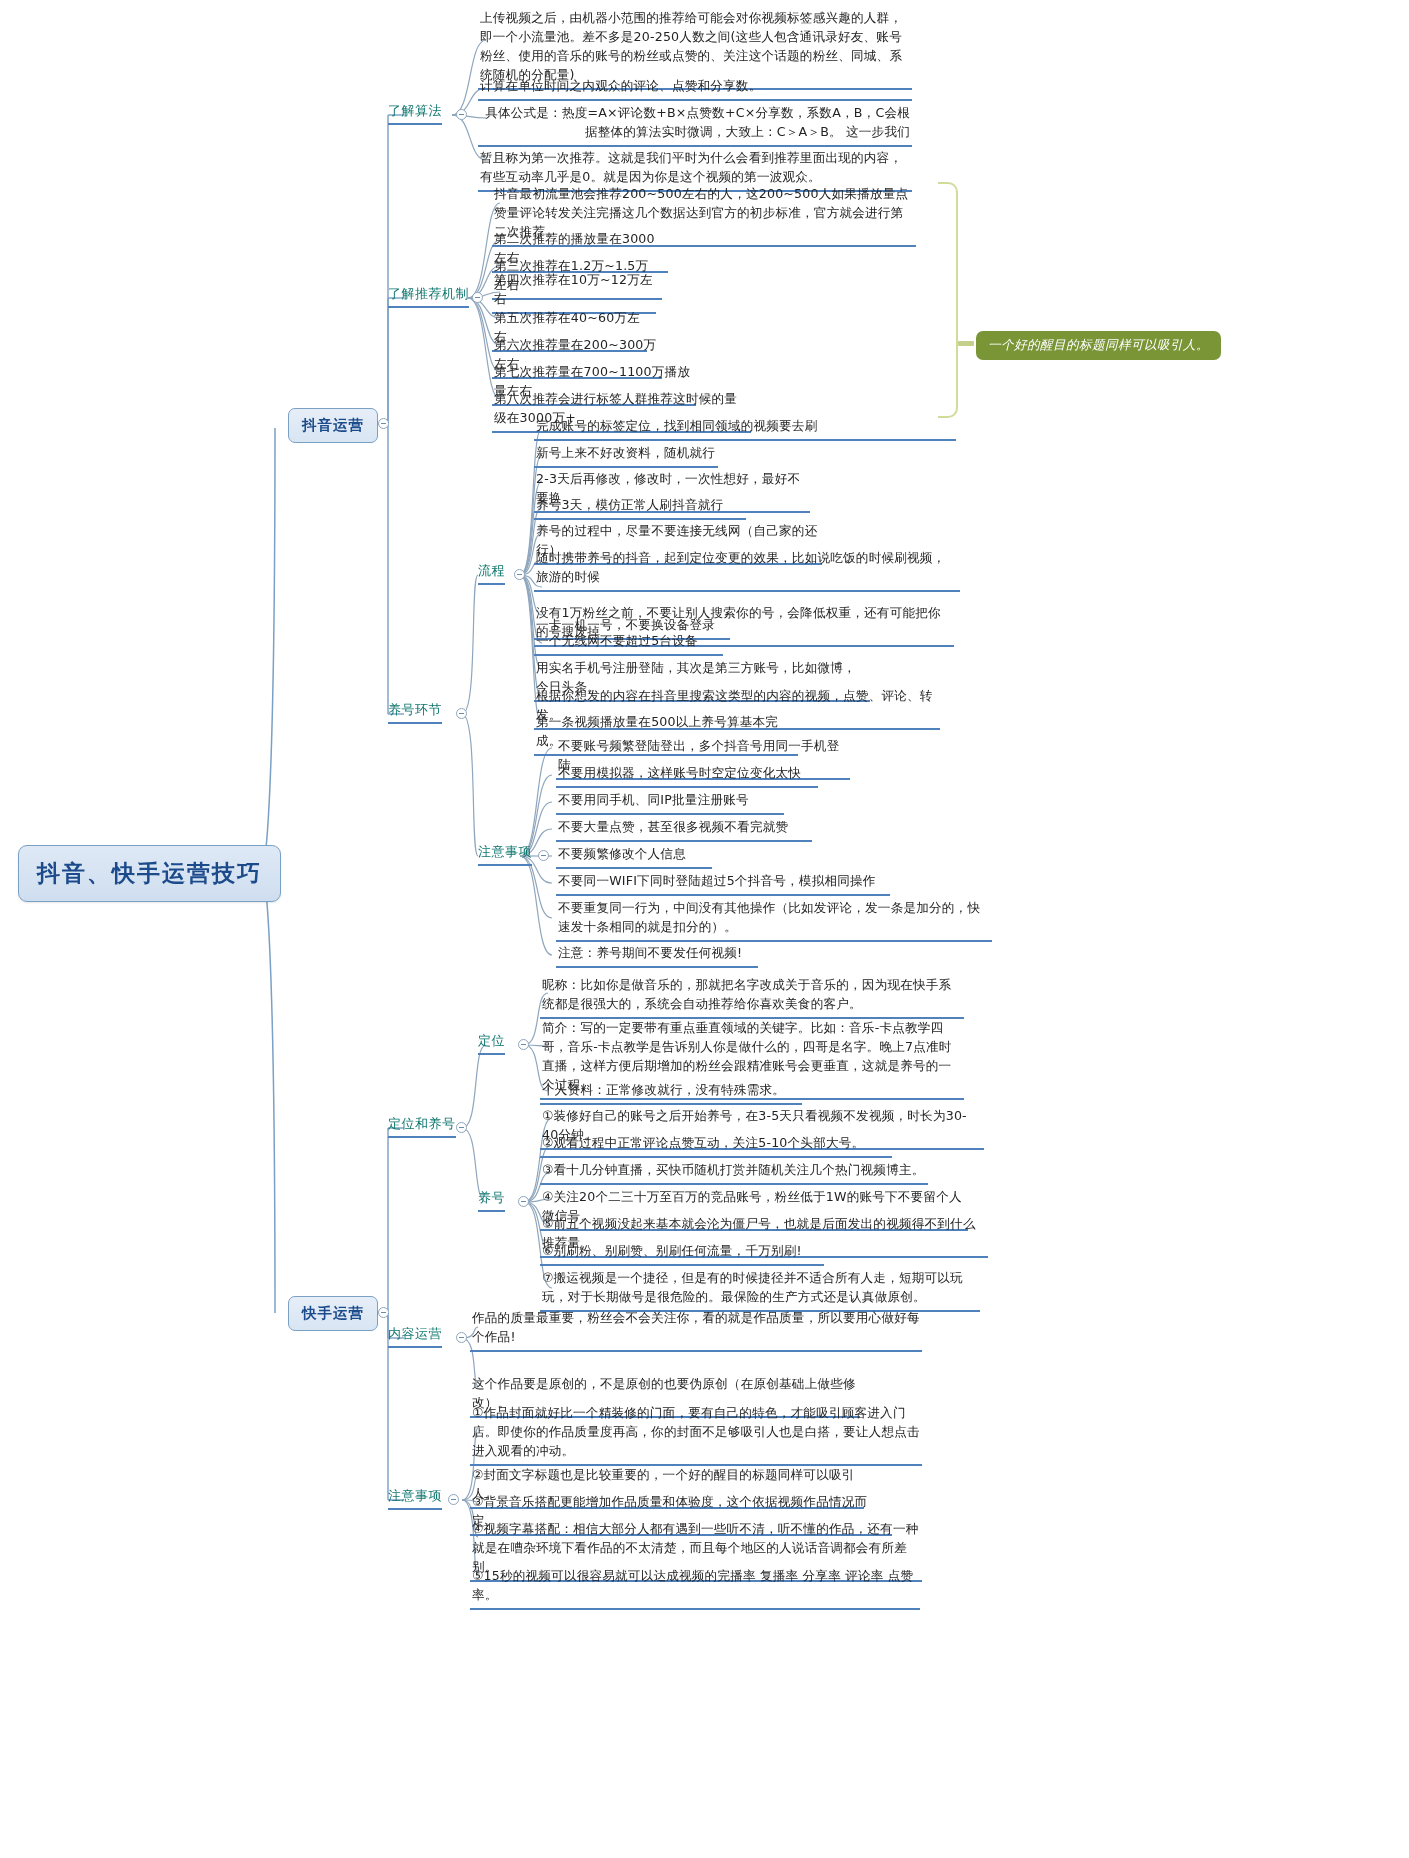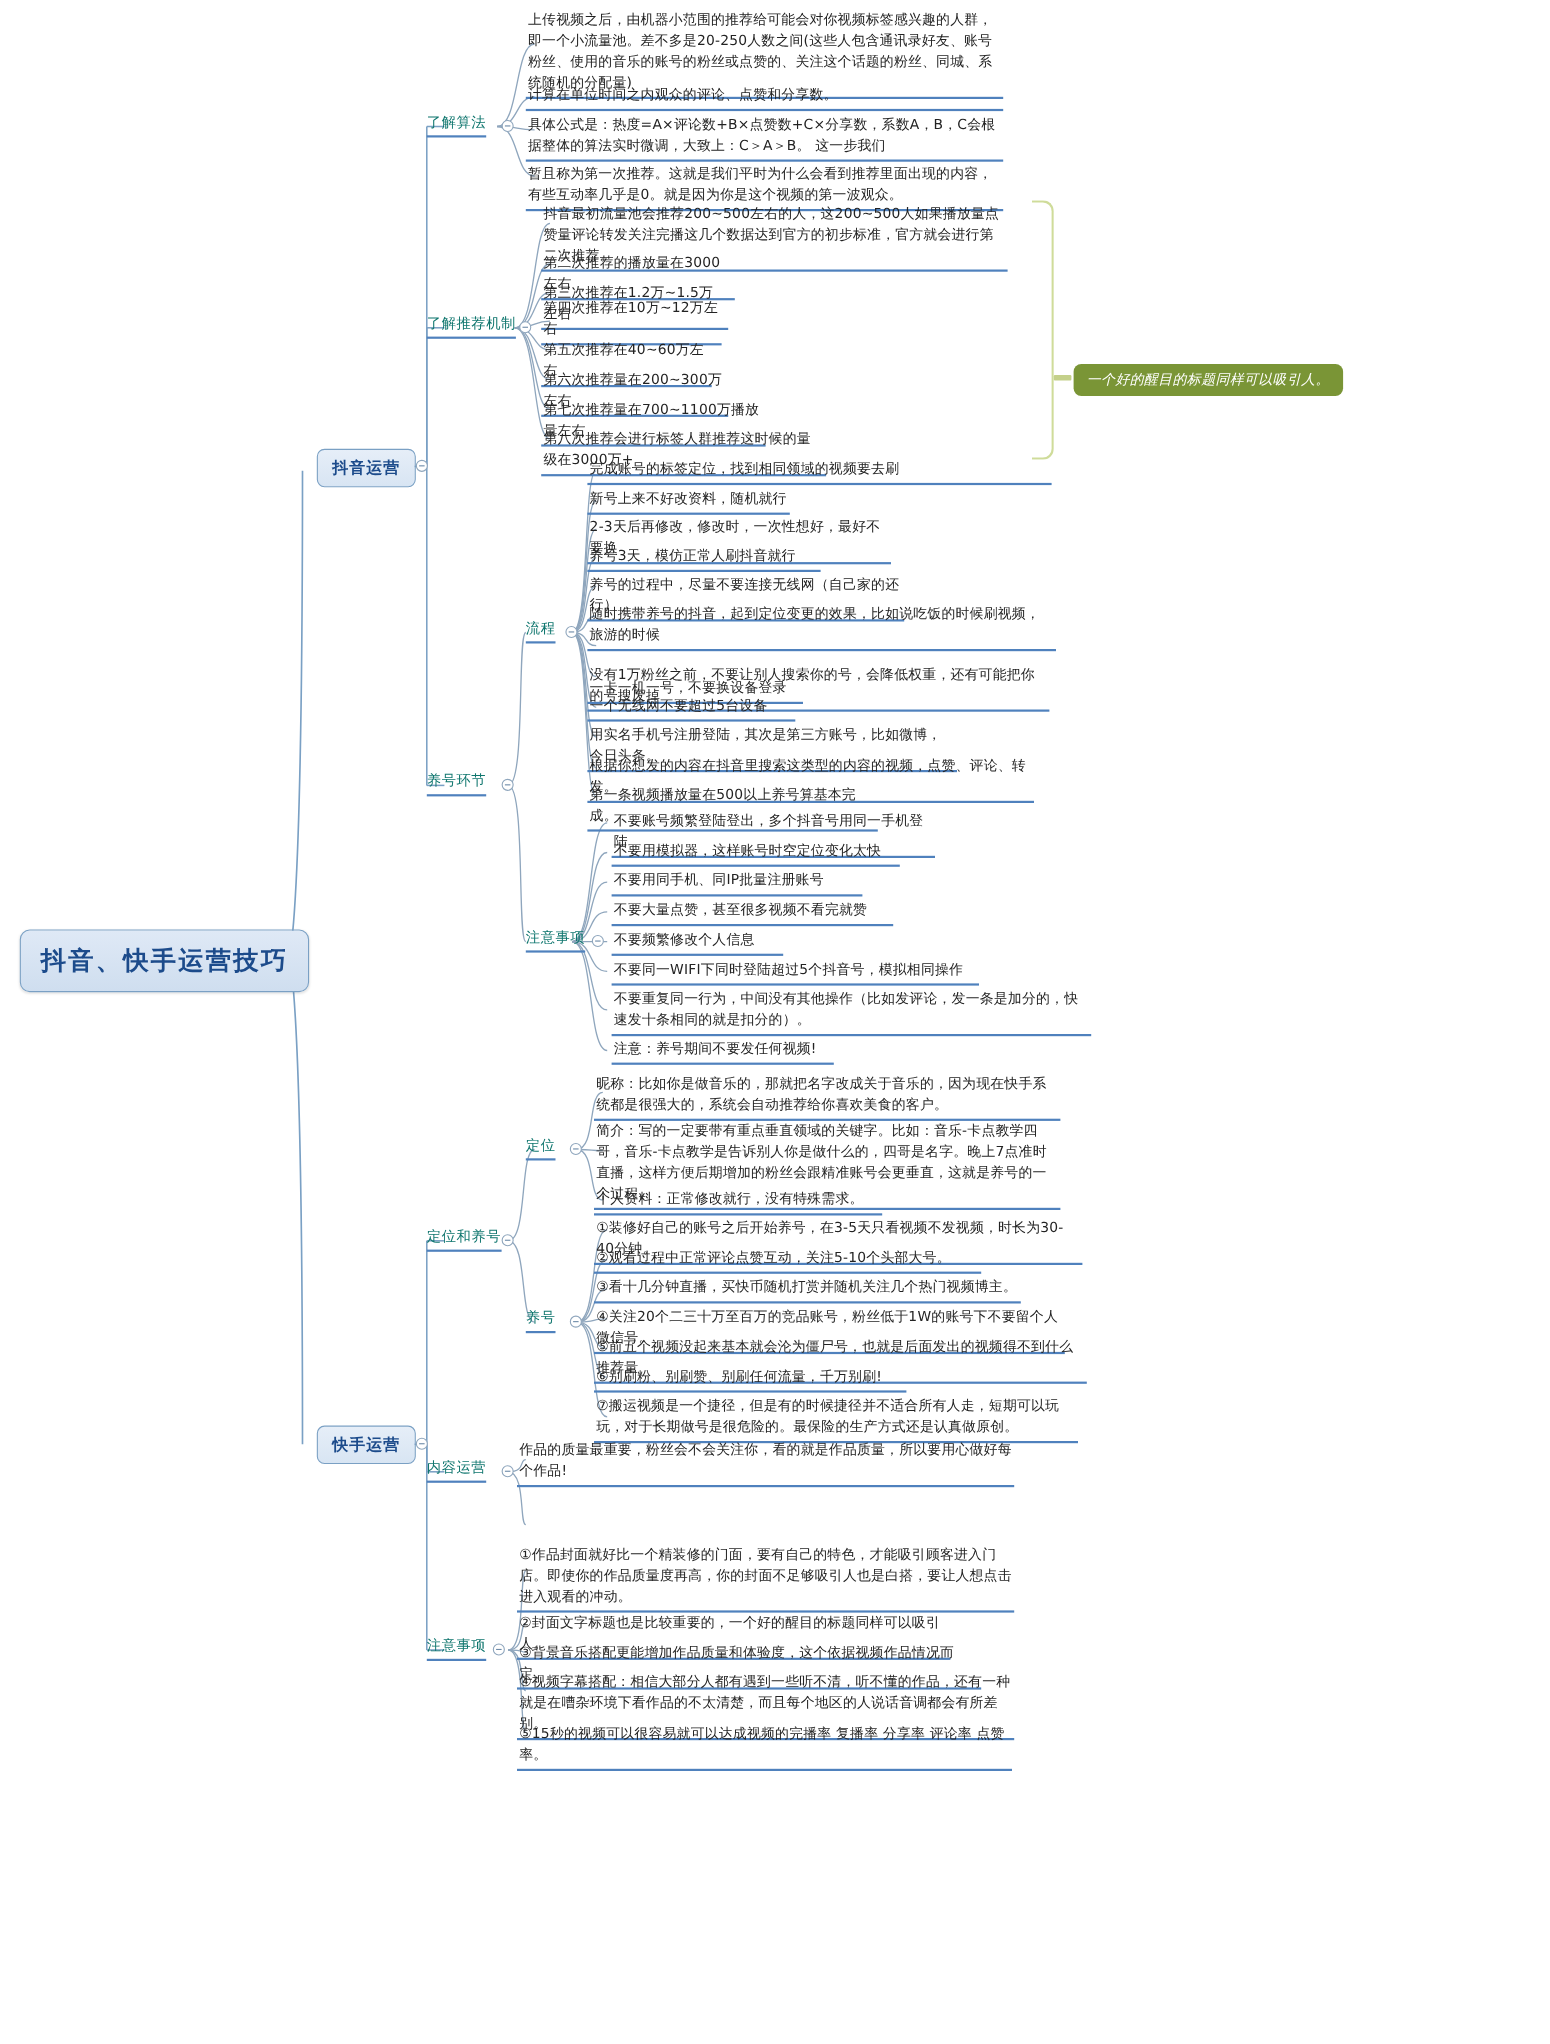--- a/index.html
+++ b/index.html
@@ -194,21 +194,21 @@
 
   <div class="root" style="left:18px;top:845px;">抖音、快手运营技巧</div>
 
   <div class="l1" style="left:288px;top:408px;">抖音运营</div>
   <div class="toggle" style="left:378px;top:418px;"></div>
 
   <div class="l2" style="left:388px;top:102px;">了解算法</div>
   <div class="toggle" style="left:456px;top:109px;"></div>
   <div class="leaf" style="left:478px;top:8px;width:430px;">上传视频之后，由机器小范围的推荐给可能会对你视频标签感兴趣的人群，即一个小流量池。差不多是20-250人数之间(这些人包含通讯录好友、账号粉丝、使用的音乐的账号的粉丝或点赞的、关注这个话题的粉丝、同城、系统随机的分配量)</div>
   <div class="leaf" style="left:478px;top:76px;width:430px;">计算在单位时间之内观众的评论、点赞和分享数。</div>
-  <div class="leaf" style="left:478px;top:103px;width:430px;">具体公式是：热度=A×评论数+B×点赞数+C×分享数，系数A，B，C会根据整体的算法实时微调，大致上：C＞A＞B。 这一步我们</div>
+  <div class="leaf" style="left:478px;top:103px;width:430px;text-align:right;">具体公式是：热度=A×评论数+B×点赞数+C×分享数，系数A，B，C会根据整体的算法实时微调，大致上：C＞A＞B。 这一步我们</div>
   <div class="leaf" style="left:478px;top:148px;width:430px;">暂且称为第一次推荐。这就是我们平时为什么会看到推荐里面出现的内容，有些互动率几乎是0。就是因为你是这个视频的第一波观众。</div>
 
   <div class="l2" style="left:388px;top:285px;">了解推荐机制</div>
   <div class="toggle" style="left:472px;top:292px;"></div>
   <div class="leaf" style="left:492px;top:184px;width:420px;">抖音最初流量池会推荐200~500左右的人，这200~500人如果播放量点赞量评论转发关注完播这几个数据达到官方的初步标准，官方就会进行第二次推荐。</div>
   <div class="leaf" style="left:492px;top:229px;width:172px;">第二次推荐的播放量在3000左右</div>
   <div class="leaf" style="left:492px;top:256px;width:166px;">第三次推荐在1.2万~1.5万左右</div>
   <div class="leaf" style="left:492px;top:270px;width:160px;">第四次推荐在10万~12万左右</div>
   <div class="leaf" style="left:492px;top:308px;width:151px;">第五次推荐在40~60万左右</div>
   <div class="leaf" style="left:492px;top:335px;width:166px;">第六次推荐量在200~300万左右</div>
@@ -266,20 +266,21 @@
   <div class="leaf" style="left:540px;top:1133px;width:348px;">②观看过程中正常评论点赞互动，关注5-10个头部大号。</div>
   <div class="leaf" style="left:540px;top:1160px;width:384px;">③看十几分钟直播，买快币随机打赏并随机关注几个热门视频博主。</div>
   <div class="leaf" style="left:540px;top:1187px;width:424px;">④关注20个二三十万至百万的竞品账号，粉丝低于1W的账号下不要留个人微信号。</div>
   <div class="leaf" style="left:540px;top:1214px;width:444px;">⑤前五个视频没起来基本就会沦为僵尸号，也就是后面发出的视频得不到什么推荐量</div>
   <div class="leaf" style="left:540px;top:1241px;width:280px;">⑥别刷粉、别刷赞、别刷任何流量，千万别刷!</div>
   <div class="leaf two" style="left:540px;top:1268px;width:436px;">⑦搬运视频是一个捷径，但是有的时候捷径并不适合所有人走，短期可以玩玩，对于长期做号是很危险的。最保险的生产方式还是认真做原创。</div>
 
   <div class="l2" style="left:388px;top:1325px;">内容运营</div>
   <div class="toggle" style="left:456px;top:1332px;"></div>
   <div class="leaf two" style="left:470px;top:1308px;width:448px;">作品的质量最重要，粉丝会不会关注你，看的就是作品质量，所以要用心做好每个作品!</div>
+  <div class="leaf" style="left:470px;top:1374px;width:386px;">这个作品要是原创的，不是原创的也要伪原创（在原创基础上做些修改）。</div>
 
   <div class="l2" style="left:388px;top:1487px;">注意事项</div>
   <div class="toggle" style="left:448px;top:1494px;"></div>
   <div class="leaf" style="left:470px;top:1403px;width:448px;line-height:1.5;">①作品封面就好比一个精装修的门面，要有自己的特色，才能吸引顾客进入门店。即使你的作品质量度再高，你的封面不足够吸引人也是白搭，要让人想点击进入观看的冲动。</div>
   <div class="leaf" style="left:470px;top:1465px;width:390px;">②封面文字标题也是比较重要的，一个好的醒目的标题同样可以吸引人。</div>
   <div class="leaf" style="left:470px;top:1492px;width:418px;">③背景音乐搭配更能增加作品质量和体验度，这个依据视频作品情况而定。</div>
   <div class="leaf two" style="left:470px;top:1519px;width:448px;">④视频字幕搭配：相信大部分人都有遇到一些听不清，听不懂的作品，还有一种就是在嘈杂环境下看作品的不太清楚，而且每个地区的人说话音调都会有所差别。</div>
   <div class="leaf" style="left:470px;top:1566px;width:446px;">⑤15秒的视频可以很容易就可以达成视频的完播率 复播率 分享率 评论率 点赞率。</div>
 
 </div>

